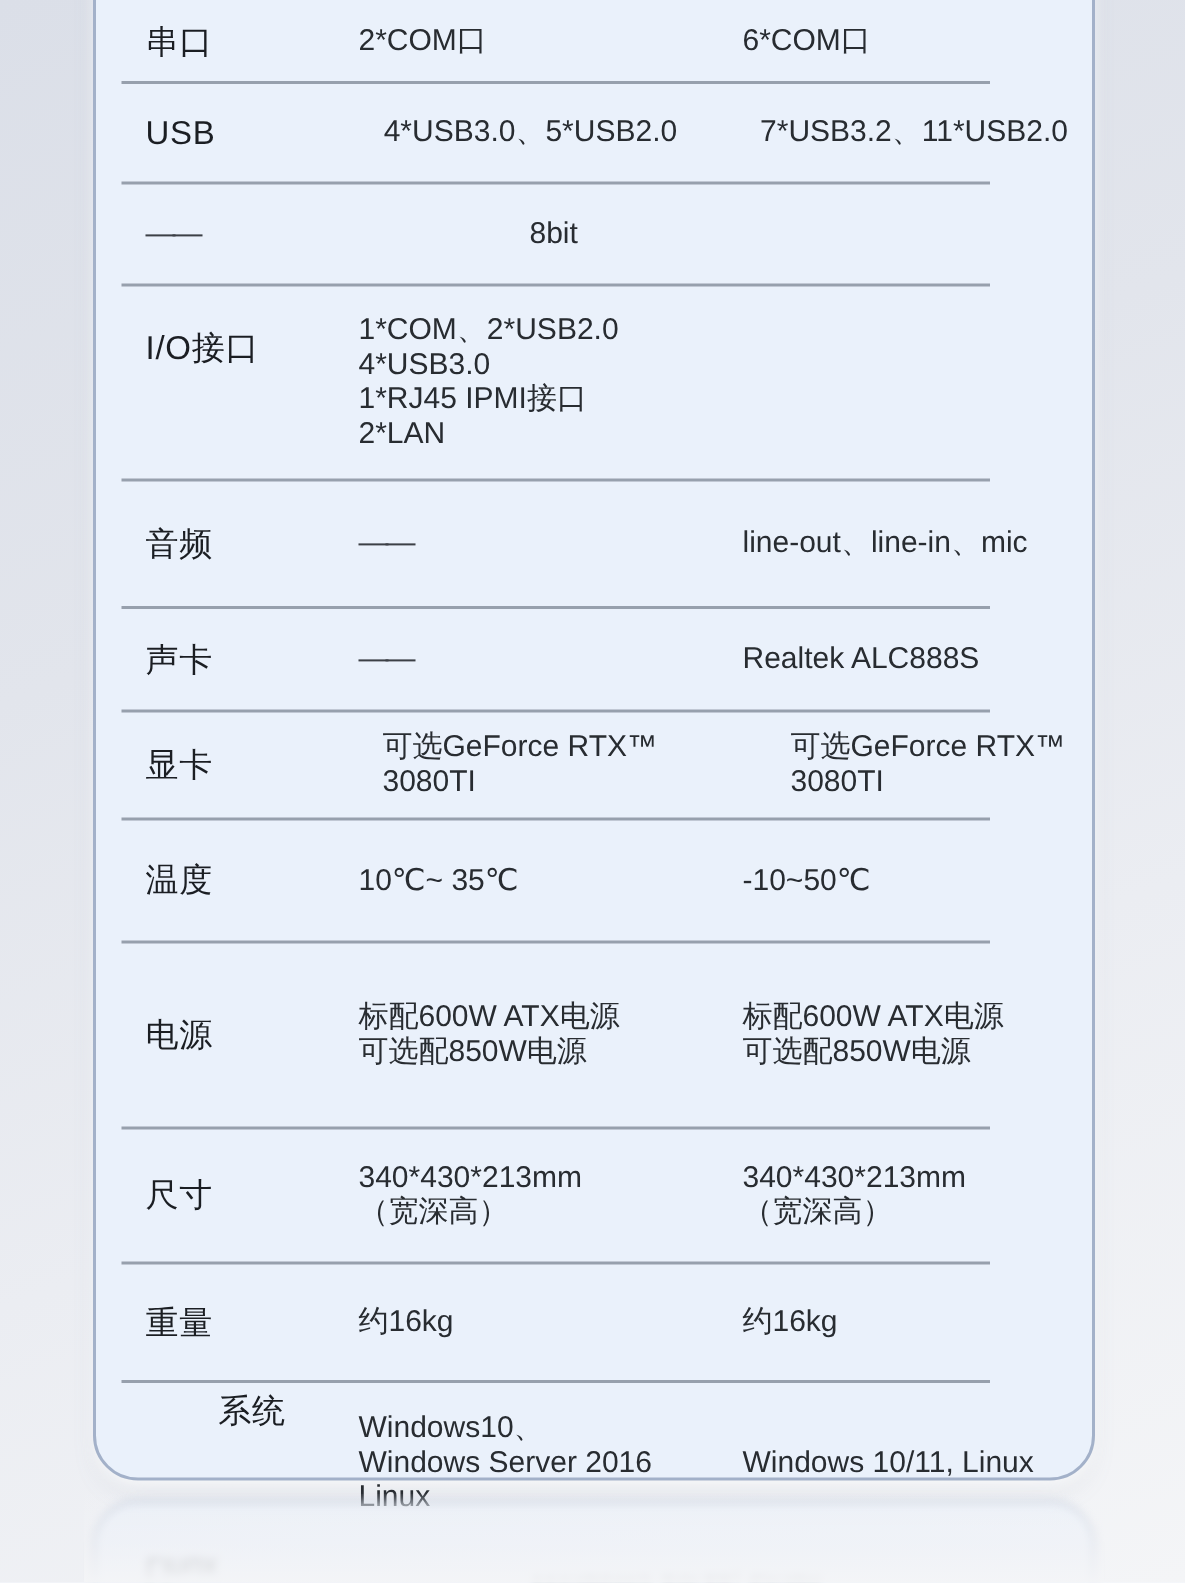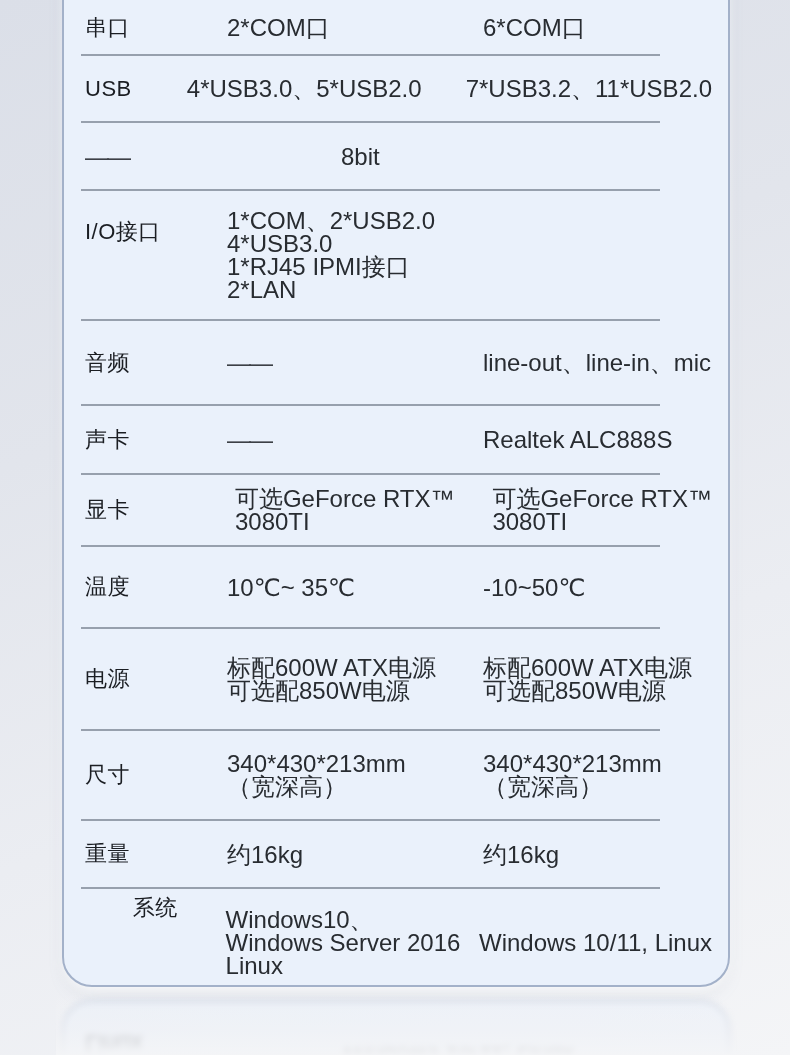--- a/index.html
+++ b/index.html
@@ -26,44 +26,44 @@
     border:2px solid var(--card-border);
     border-radius:30px;
     box-shadow:0 6px 12px -3px rgba(255,255,255,0.95), 0 10px 18px -6px rgba(140,150,170,0.25);
   }
   .rows{margin-top:48px;}
 
   .row{
     position:relative;
     display:flex;
     align-items:center;
-    padding-left:21px;
+    padding-left:33px;
     padding-right:10px;
   }
   .row.has-divider::before{
     content:"";
     position:absolute;
     top:-1px; left:17px; right:68px;
     height:1.5px;
     background:var(--divider);
   }
   .rows .row:nth-child(1){height:55px;}
   .rows .row:nth-child(2){height:67px;gap:44px;}
   .rows .row:nth-child(3){height:68px;}
   .rows .row:nth-child(4){height:130px;}
   .rows .row:nth-child(5){height:85px;}
   .rows .row:nth-child(6){height:69px;}
   .rows .row:nth-child(7){height:72px;gap:16px;}
   .rows .row:nth-child(8){height:82px;}
-  .rows .row:nth-child(9){height:102px;}
+  .rows .row:nth-child(9){height:124px;}
   .rows .row:nth-child(10){height:90px;}
-  .rows .row:nth-child(11){height:68px;}
+  .rows .row:nth-child(11){height:79px;}
   .rows .row:nth-child(12){height:109px;}
 
-  .cell{font-size:24px;line-height:23px;color:var(--value-text);}
+  .cell{font-size:20px;line-height:23px;color:var(--value-text);}
   .cell.label{
     width:142px;
     font-size:22px;
     line-height:26px;
     color:var(--label-text);
     letter-spacing:0.5px;
   }
   .cell.c1{width:256px;}
   .cell.c2{flex:1;padding-right:6px;}
   .line{white-space:nowrap;}

